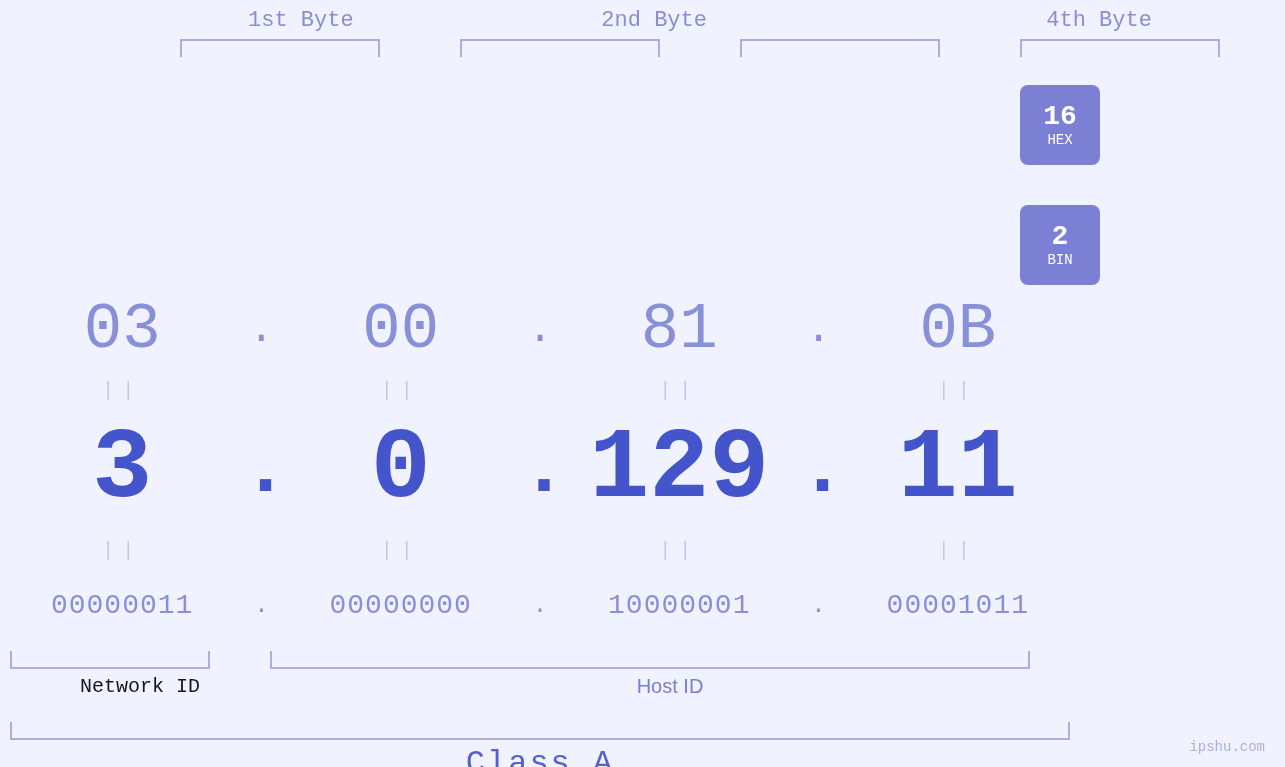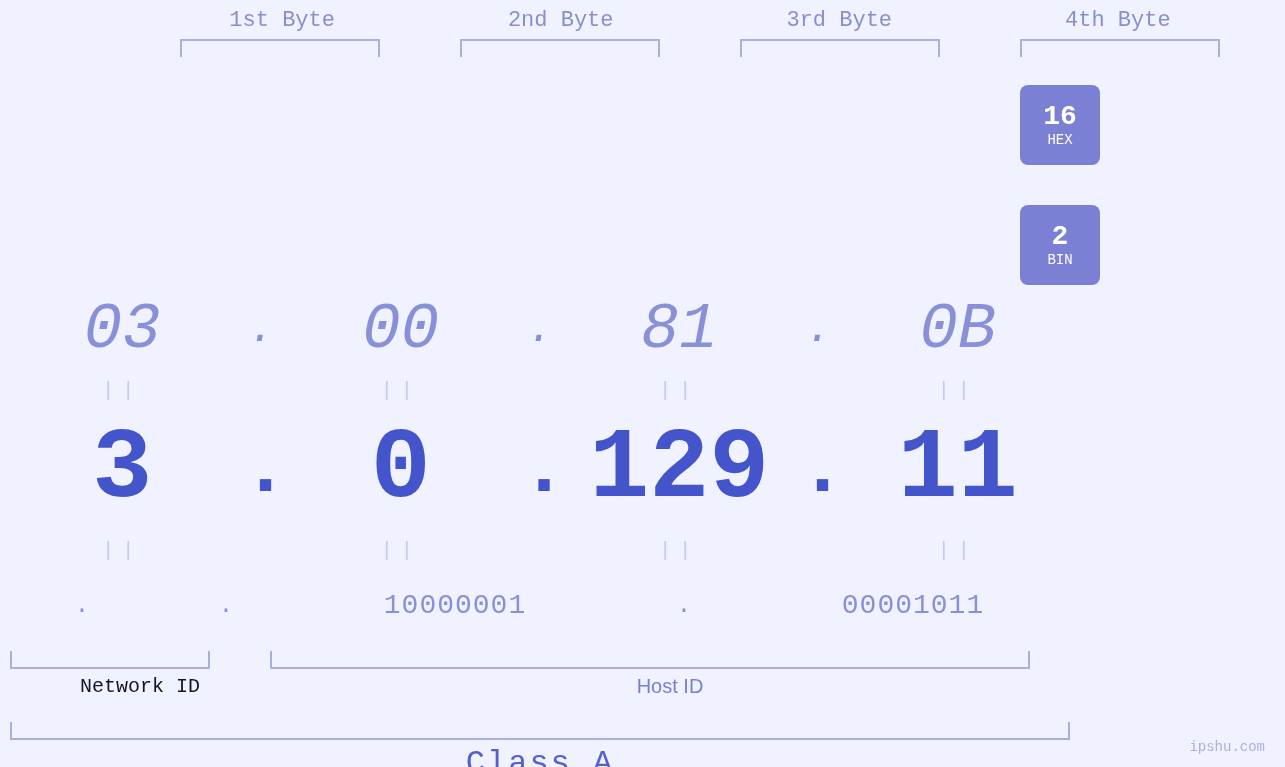--- a/index.html
+++ b/index.html
@@ -103,21 +103,20 @@
 
 <div class="full-layout">
 
   <div style="display:flex; flex-direction:column; margin-left:170px; width:1100px;">
 
     <div style="display:flex; justify-content:space-around; width:1060px;">
       <div style="width:210px; text-align:center; color:#8890cc; font-size:22px;">1st Byte</div>
       <div style="width:40px;"></div>
       <div style="width:210px; text-align:center; color:#8890cc; font-size:22px;">2nd Byte</div>
       <div style="width:40px;"></div>
-      <div style="width:210px; text-align:center; color:#8890cc; font-size:22px;">3rd Byte</div>
       <div style="width:40px;"></div>
       <div style="width:210px; text-align:center; color:#8890cc; font-size:22px;">4th Byte</div>
     </div>
 
     <div style="display:flex; justify-content:space-around; width:1060px; margin-top:6px;">
       <div style="width:200px; height:18px; border-top:2px solid #aab0dd; border-left:2px solid #aab0dd; border-right:2px solid #aab0dd;"></div>
       <div style="width:40px;"></div>
       <div style="width:200px; height:18px; border-top:2px solid #aab0dd; border-left:2px solid #aab0dd; border-right:2px solid #aab0dd;"></div>
       <div style="width:40px;"></div>
       <div style="width:200px; height:18px; border-top:2px solid #aab0dd; border-left:2px solid #aab0dd; border-right:2px solid #aab0dd;"></div>
@@ -134,21 +133,21 @@
         <span class="badge-label">HEX</span>
       </div>
       <div class="badge">
         <span class="badge-number">2</span>
         <span class="badge-label">BIN</span>
       </div>
     </div>
 
     <div style="display:flex; flex-direction:column; width:1100px; margin-left:10px;">
 
-      <div style="display:flex; align-items:center; justify-content:space-around; width:1060px; height:90px;font-style:italic;">
+      <div style="display:flex; align-items:center; justify-content:space-around; width:1060px; height:90px;">
         <div style="width:210px; text-align:center;">
           <span class="hex-value">03</span>
         </div>
         <div style="width:40px; text-align:center; font-size:42px; color:#8890d8;">.</div>
         <div style="width:210px; text-align:center;">
           <span class="hex-value">00</span>
         </div>
         <div style="width:40px; text-align:center; font-size:42px; color:#8890d8;">.</div>
         <div style="width:210px; text-align:center;">
           <span class="hex-value">81</span>
@@ -191,21 +190,27 @@
         <div style="width:210px; text-align:center; color:#c5c9ee; font-size:20px; letter-spacing:8px;">||</div>
         <div style="width:40px;"></div>
         <div style="width:210px; text-align:center; color:#c5c9ee; font-size:20px; letter-spacing:8px;">||</div>
         <div style="width:40px;"></div>
         <div style="width:210px; text-align:center; color:#c5c9ee; font-size:20px; letter-spacing:8px;">||</div>
         <div style="width:40px;"></div>
         <div style="width:210px; text-align:center; color:#c5c9ee; font-size:20px; letter-spacing:8px;">||</div>
       </div>
 
       <div style="display:flex; align-items:center; justify-content:space-around; width:1060px; height:80px;">
+        <div style="width:210px; text-align:center;">
+          <span class="bin-value">00000011</span>
+        </div>
         <div style="width:40px; text-align:center; font-size:24px; color:#8890d8;">.</div>
+        <div style="width:210px; text-align:center;">
+          <span class="bin-value">00000000</span>
+        </div>
         <div style="width:40px; text-align:center; font-size:24px; color:#8890d8;">.</div>
         <div style="width:210px; text-align:center;">
           <span class="bin-value">10000001</span>
         </div>
         <div style="width:40px; text-align:center; font-size:24px; color:#8890d8;">.</div>
         <div style="width:210px; text-align:center;">
           <span class="bin-value">00001011</span>
         </div>
       </div>
 

